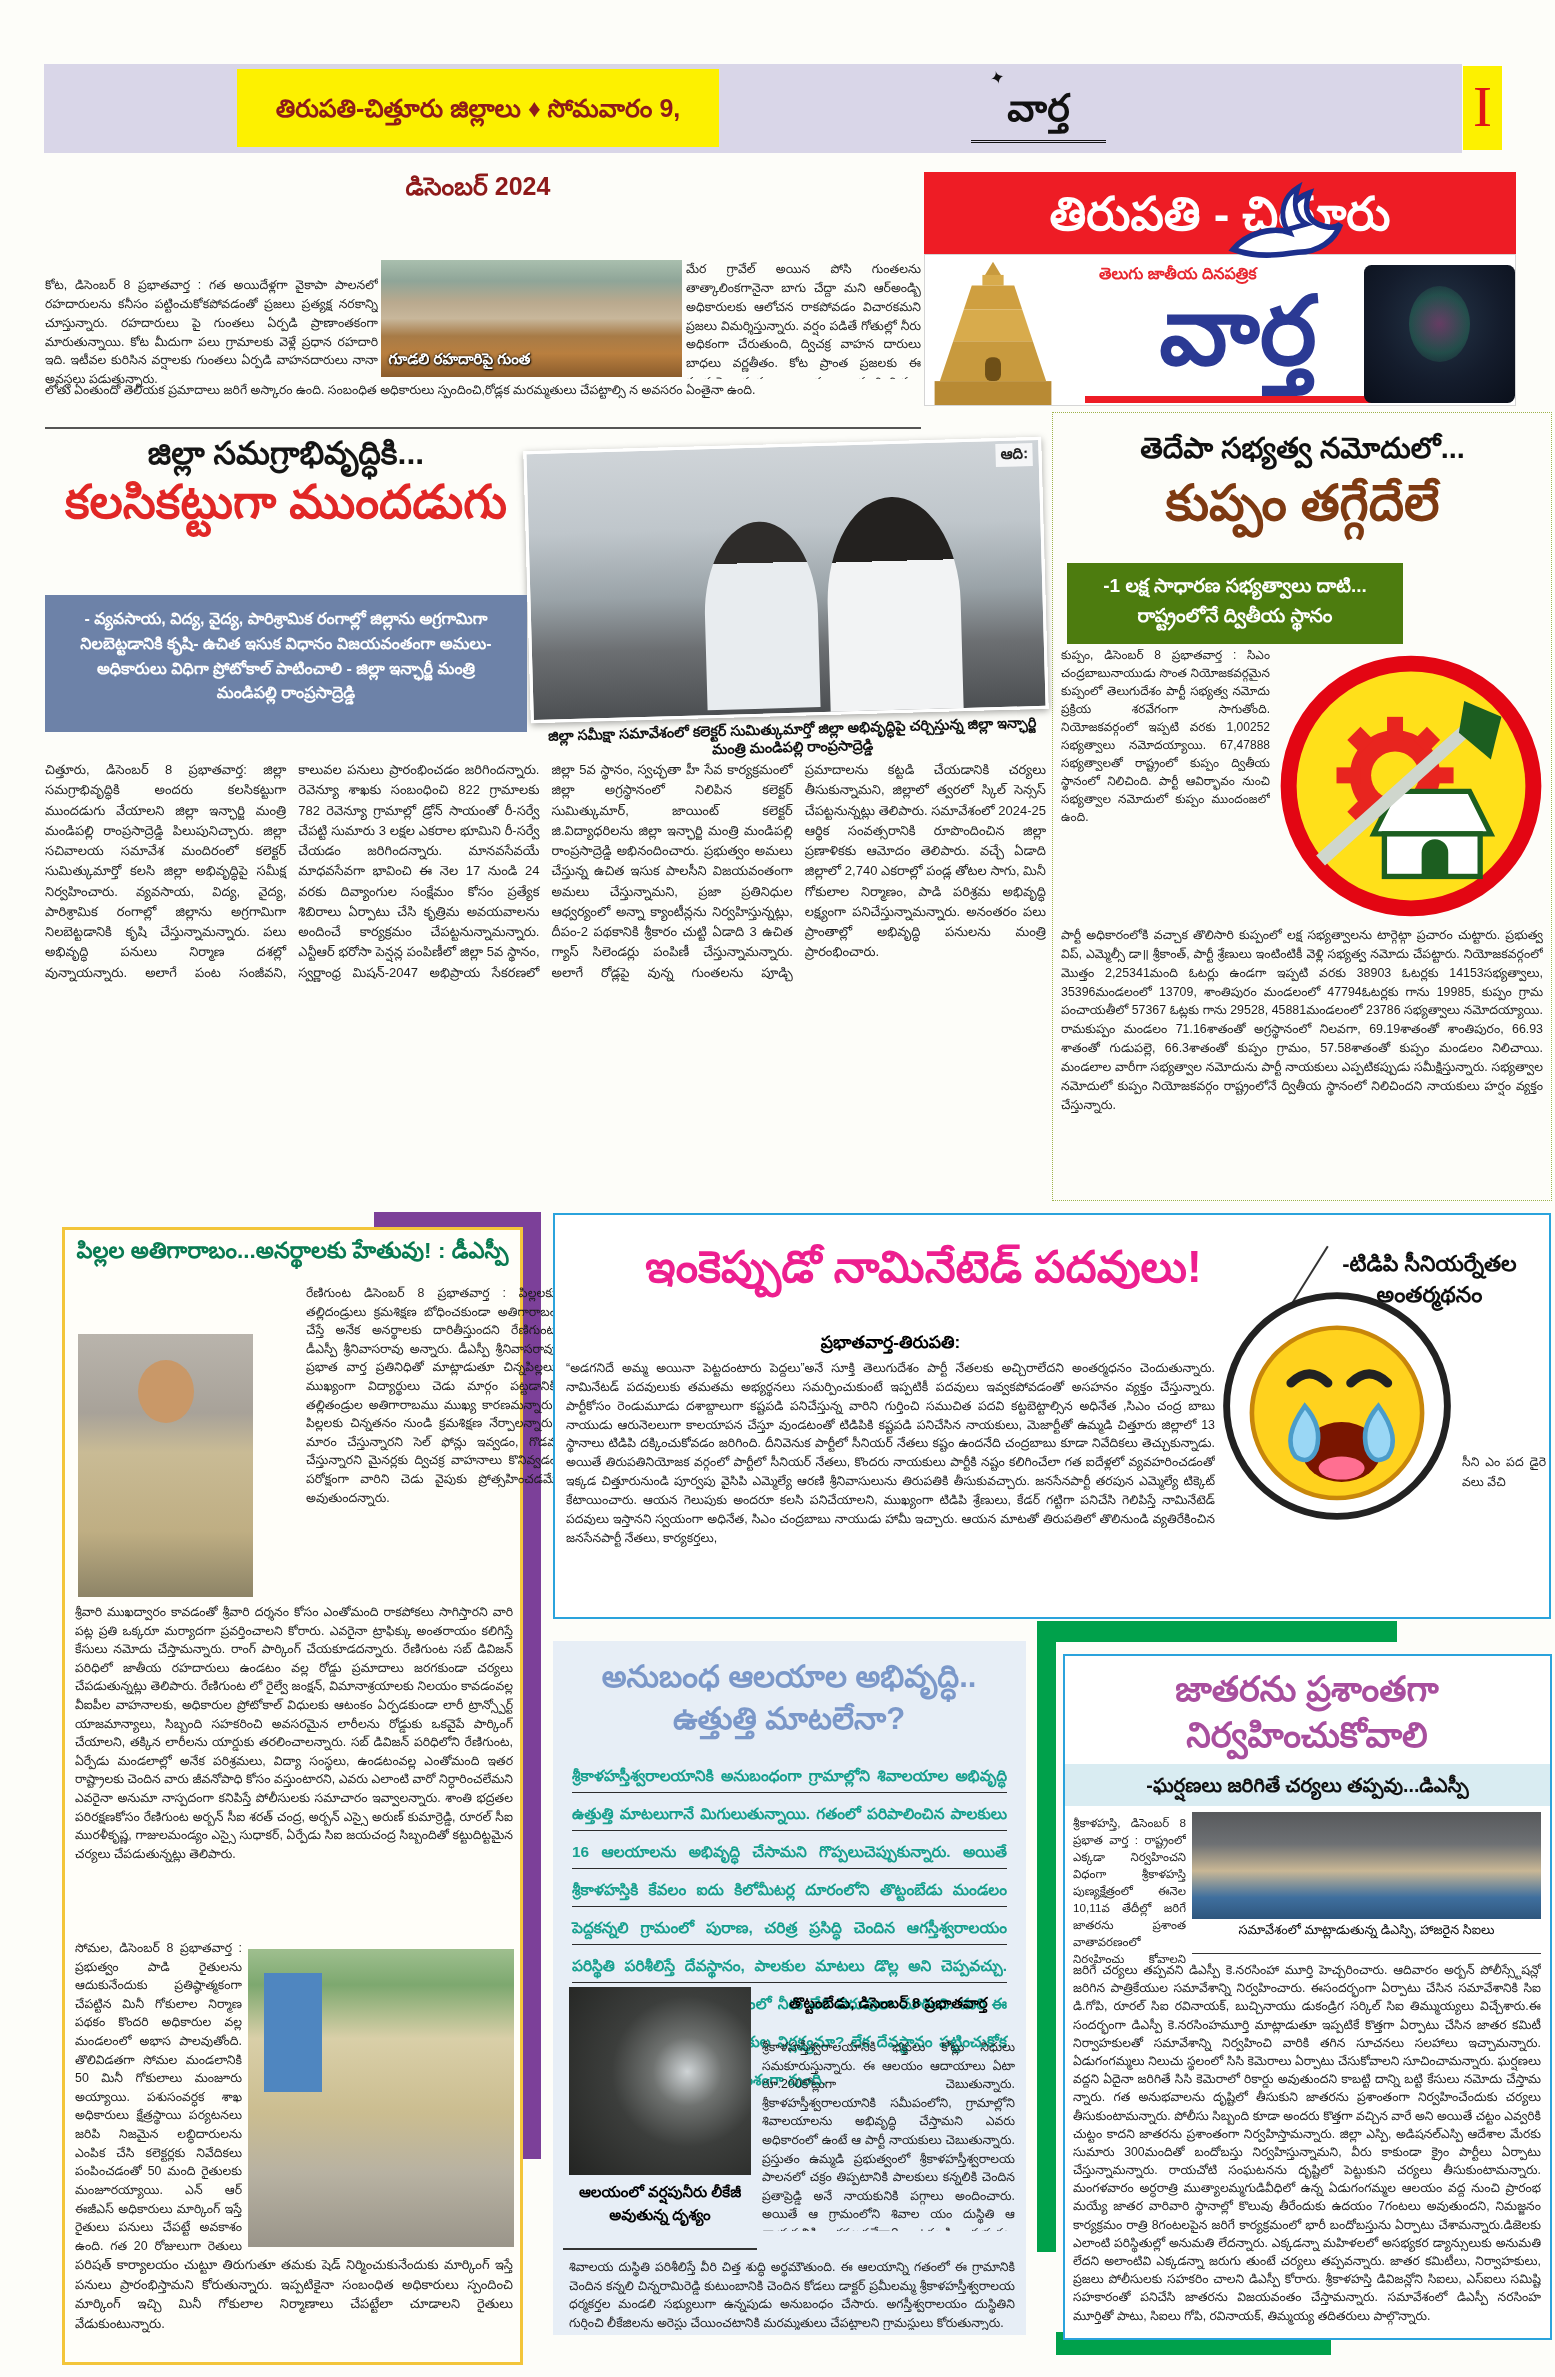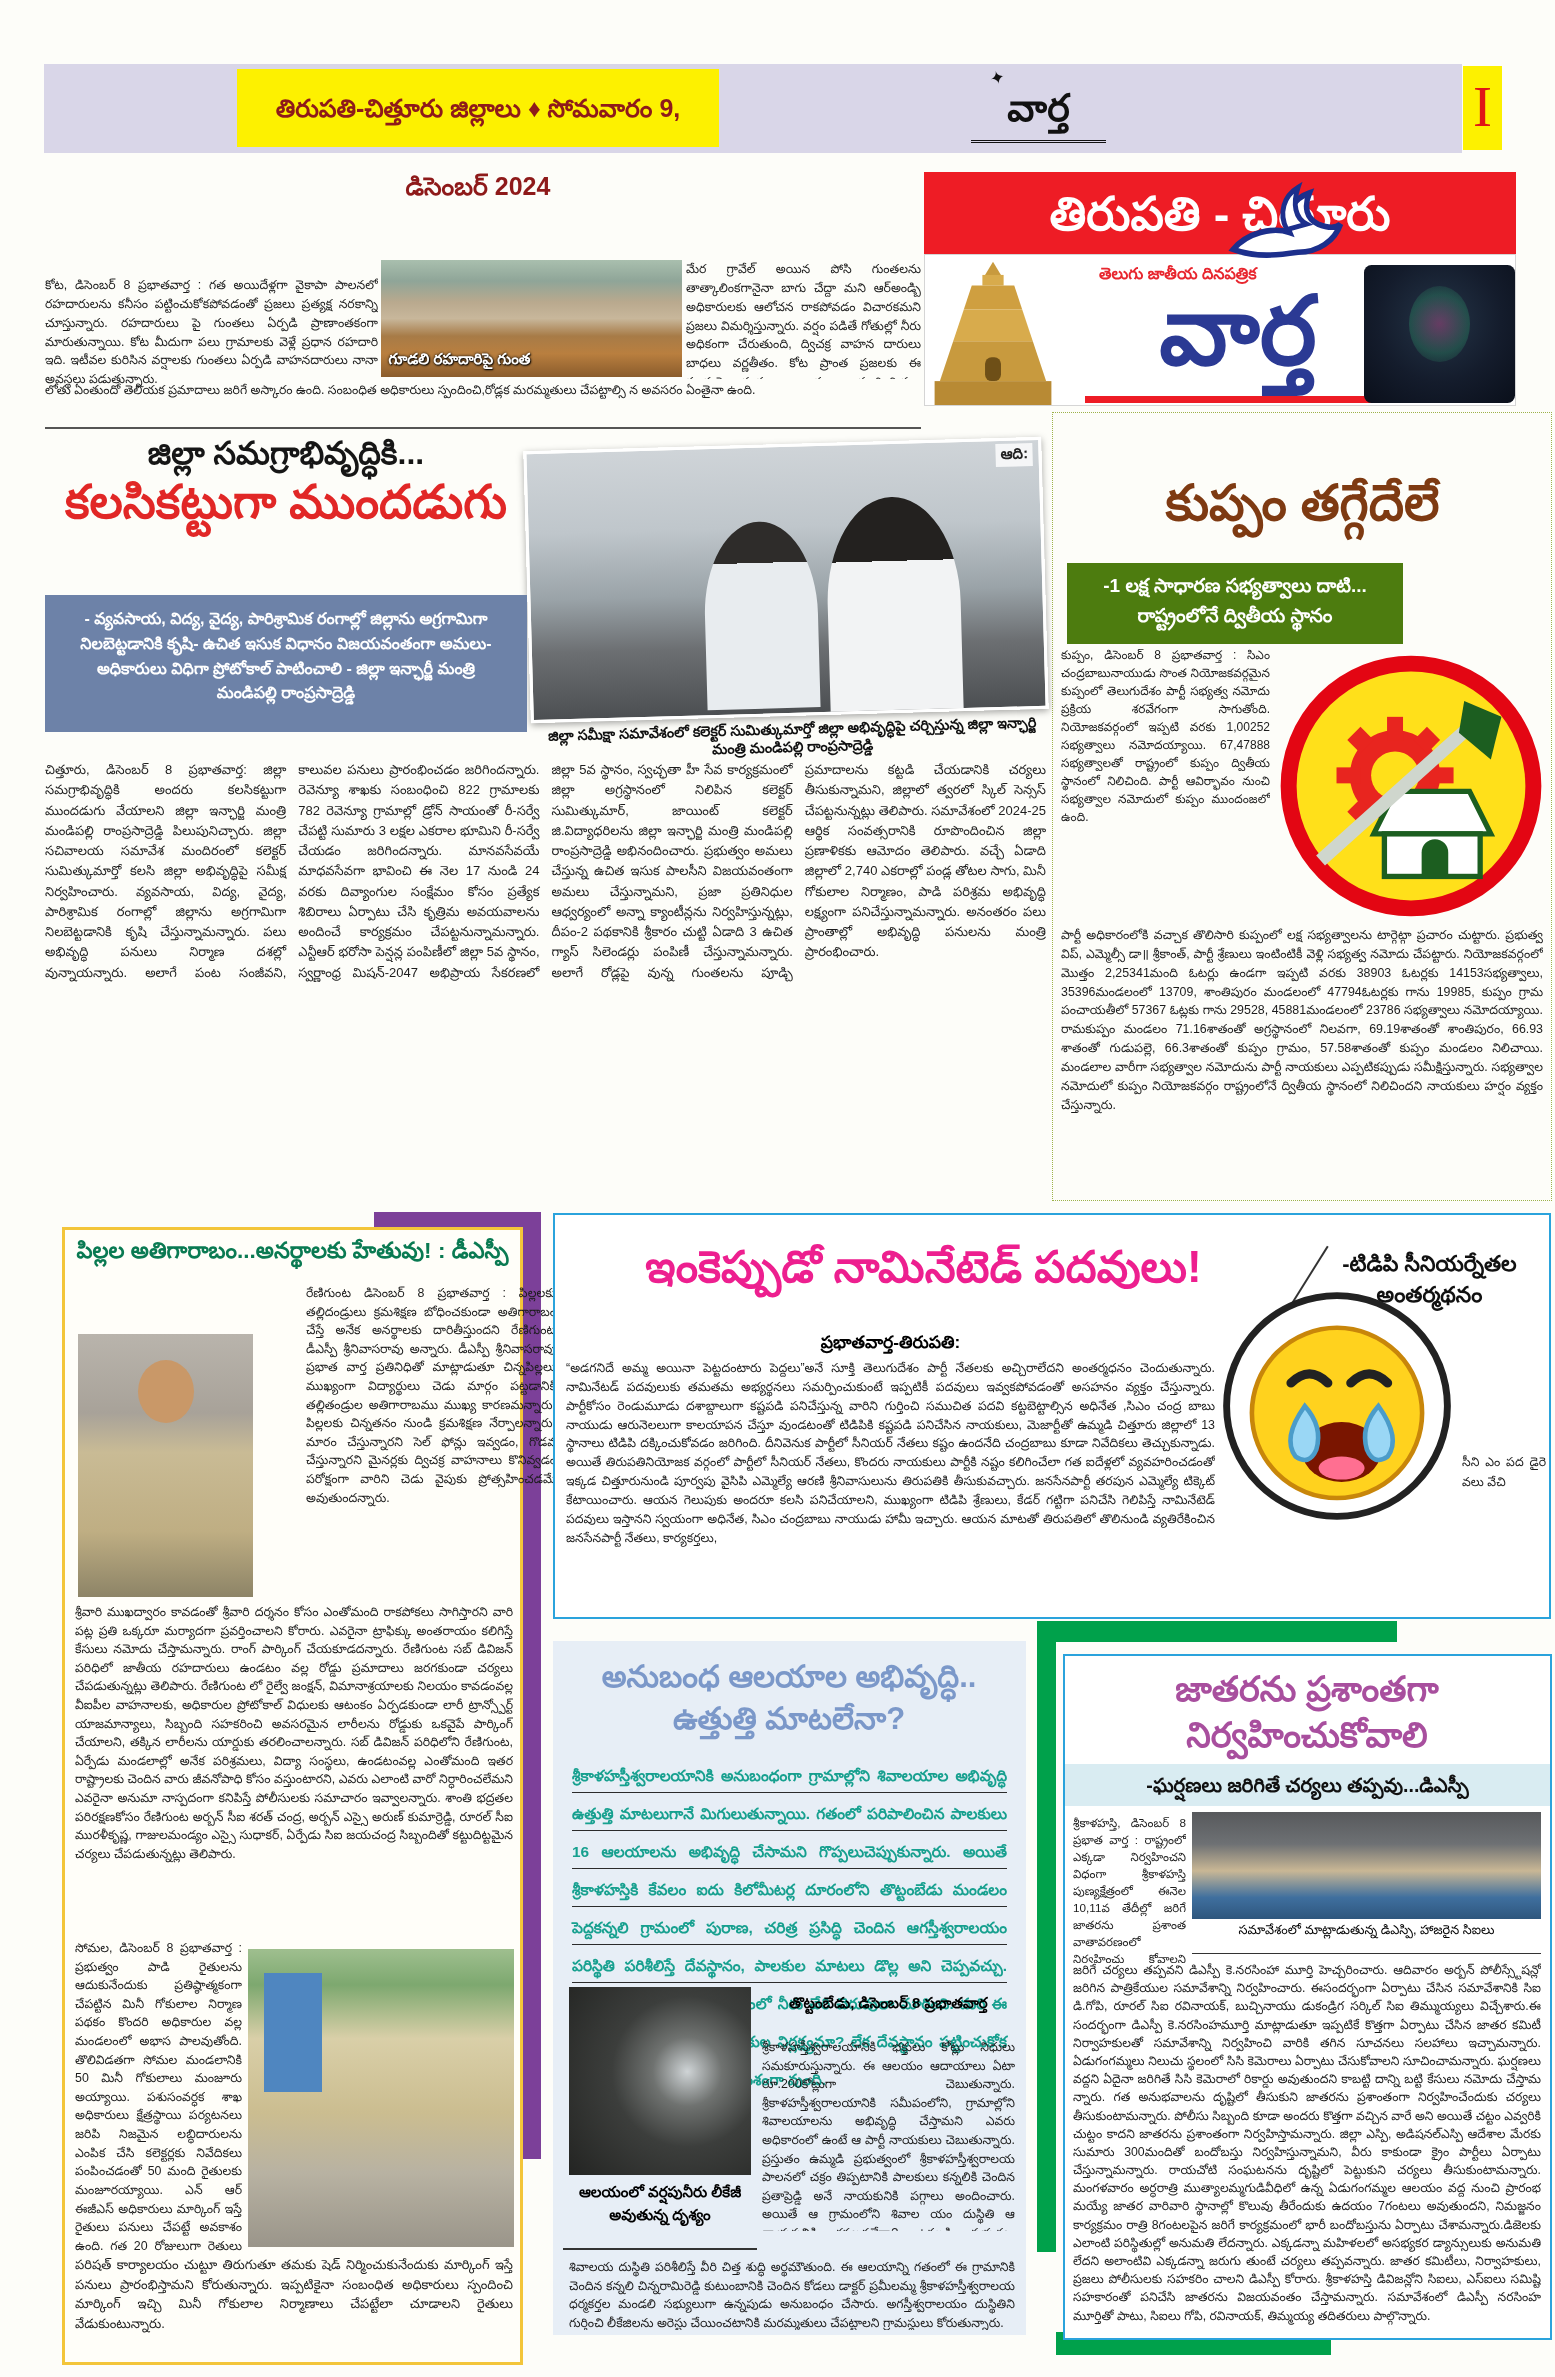--- a/index.html
+++ b/index.html
@@ -174,20 +174,21 @@
   <div class="abs" id="mh-underline"></div>
   <svg class="abs" id="mh-dove" viewBox="0 0 100 80">
     <path d="M20,52 C30,40 48,36 60,40 C55,28 62,16 74,12 C70,22 72,30 80,34 C90,38 94,36 96,34 C92,46 80,54 66,54 C52,56 36,58 20,52 Z" fill="#ffffff" stroke="#1c2f8c" stroke-width="4"></path>
     <path d="M58,38 C52,26 56,14 66,8 C62,20 64,30 72,34 Z" fill="#ffffff" stroke="#1c2f8c" stroke-width="3.5"></path>
   </svg>
   <div class="abs" id="mh-deity">
     <div id="mh-deity-glow"></div>
   </div>
 
   <div class="abs" id="a3-box"></div>
+  <div class="abs" id="a3-kicker">తెదేపా సభ్యత్వ నమోదులో...</div>
   <div class="abs" id="a3-headline">కుప్పం తగ్గేదేలే</div>
   <div class="abs pre" id="a3-deck">-1 లక్ష సాధారణ సభ్యత్వాలు దాటి...
 రాష్ట్రంలోనే ద్వితీయ స్థానం</div>
   <div class="abs jt" id="a3-col1">కుప్పం, డిసెంబర్ 8 ప్రభాతవార్త : సిఎం చంద్రబాబునాయుడు సొంత నియోజకవర్గమైన కుప్పంలో తెలుగుదేశం పార్టీ సభ్యత్వ నమోదు ప్రక్రియ శరవేగంగా సాగుతోంది. నియోజకవర్గంలో ఇప్పటి వరకు 1,00252 సభ్యత్వాలు నమోదయ్యాయి. 67,47888 సభ్యత్వాలతో రాష్ట్రంలో కుప్పం ద్వితీయ స్థానంలో నిలిచింది. పార్టీ ఆవిర్భావం నుంచి సభ్యత్వాల నమోదులో కుప్పం ముందంజలో ఉంది.</div>
   <svg class="abs" id="a3-logo" viewBox="0 0 100 100">
     <circle cx="50" cy="50" r="46" fill="#ffe01a" stroke="#e30613" stroke-width="6"></circle>
     <g fill="#e8251f">
       <circle cx="44" cy="46" r="17"></circle>
       <g>
         <rect x="41" y="24" width="6" height="9"></rect>

